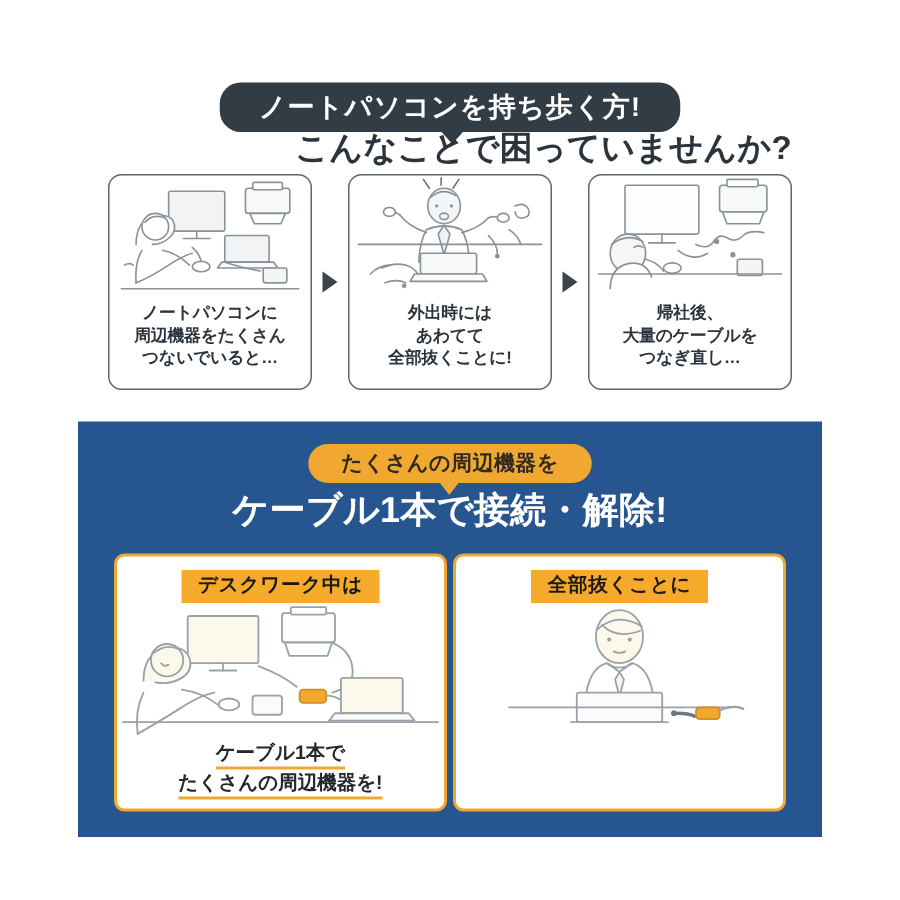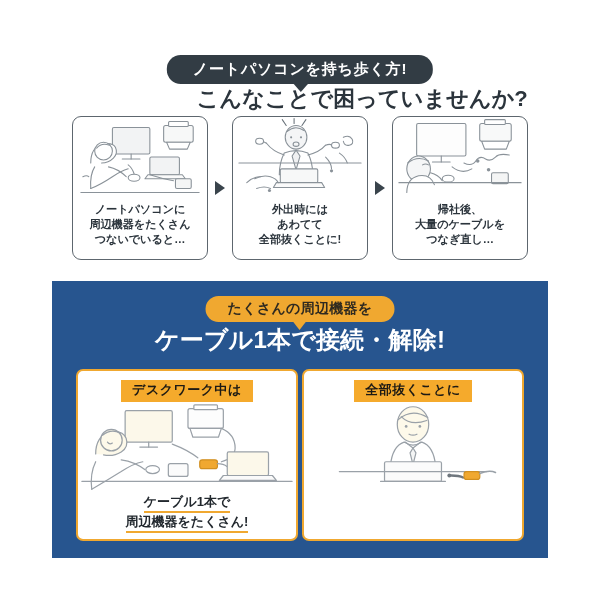--- a/index.html
+++ b/index.html
@@ -26,21 +26,21 @@
 
   .headline-badge {
     position: absolute;
     left: 50%;
     transform: translateX(-50%);
     top: 55px;
     background: #323c44;
     color: #ffffff;
     border-radius: 14px;
     padding: 4px 26px 5px 26px;
-    font-size: 15px;
+    font-size: 18px;
     font-weight: bold;
     letter-spacing: 0.8px;
     white-space: nowrap;
     line-height: 1.35;
   }
   .headline-badge::after {
     content: "";
     position: absolute;
     left: 50%;
     margin-left: -7px;
@@ -383,21 +383,21 @@
           <rect x="124" y="56" width="18" height="9" rx="2.5" fill="#f0a830" stroke="#d18f20"></rect>
           <path d="M142 60 q6 0 10 3" stroke="#9aa1a8"></path>
           <rect x="152" y="48" width="42" height="24" rx="1.5" fill="#fcf8ea"></rect>
           <path d="M148 72 h50 l4 5 h-58 z" fill="#fafafa"></path>
           <path d="M4 78 h214"></path>
           <path d="M96 40 q16 6 26 14"></path>
         </svg>
       </div>
       <div class="card-caption">
         <div><span class="u">ケーブル1本で</span></div>
-        <div><span class="u">周辺機器をたくさん!</span></div>
+        <div><span class="u">たくさんの周辺機器を!</span></div>
       </div>
     </div>
 
     <div class="card">
       <div class="card-tag">全部抜くことに</div>
       <div class="card-art">
         <svg viewBox="0 0 222 88" fill="none" stroke="#9aa1a8" stroke-width="1.25" stroke-linecap="round" stroke-linejoin="round">
           <ellipse cx="111" cy="20" rx="16" ry="18" fill="#fdf9ea"></ellipse>
           <path d="M96 15 q14 -12 30 -2"></path>
           <path d="M99 12 q10 10 26 4"></path>

